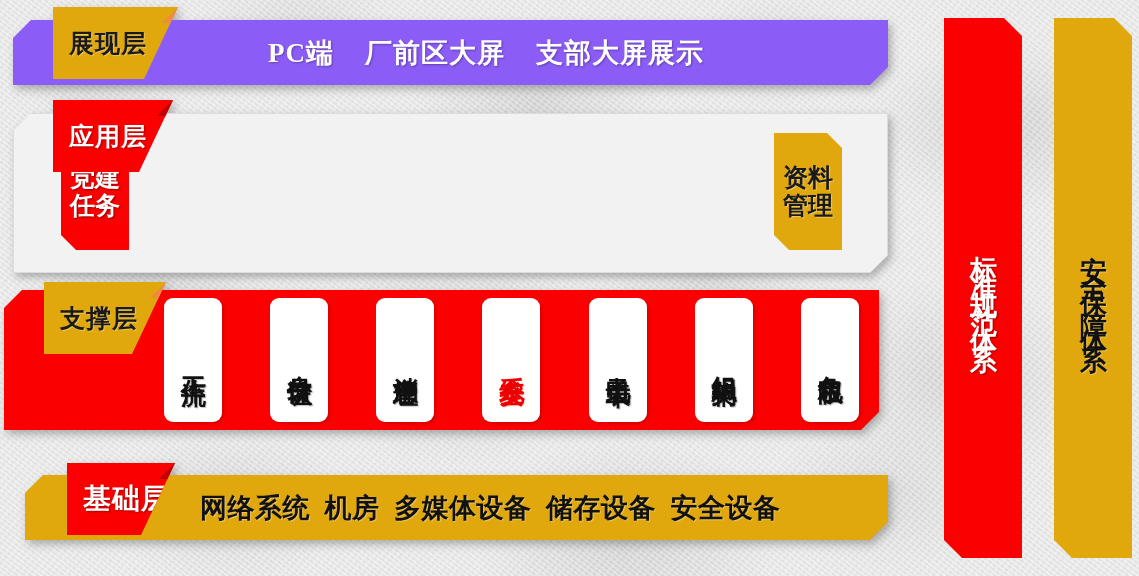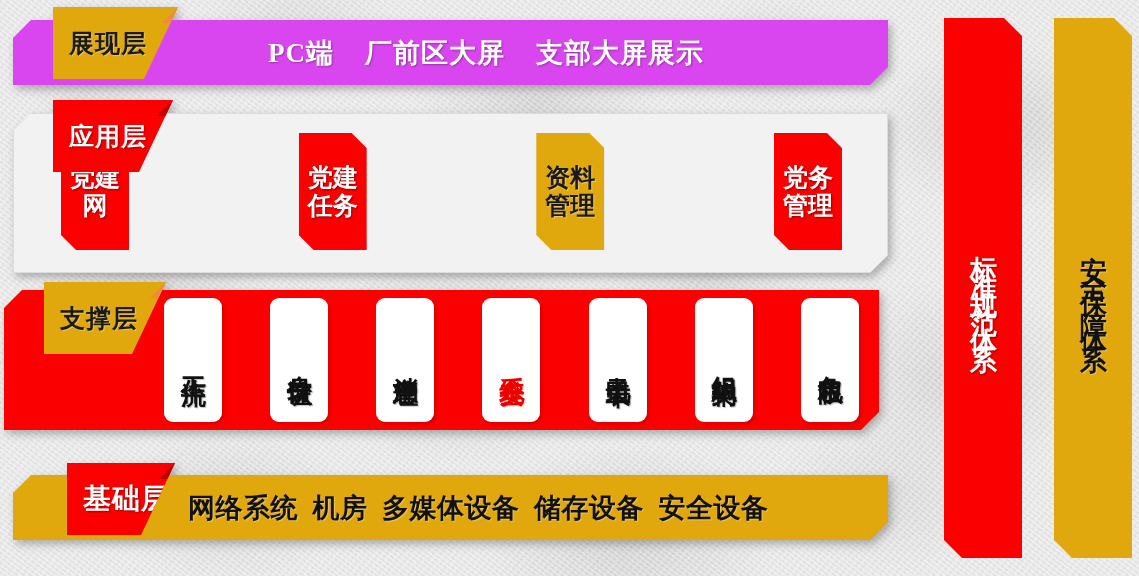--- a/index.html
+++ b/index.html
@@ -57,21 +57,21 @@
   .banner {
     position: absolute;
     clip-path: polygon(18px 0, 100% 0, 100% calc(100% - 18px),
                        calc(100% - 18px) 100%, 0 100%, 0 18px);
   }
 
   
   #row-presentation { left: 13px; top: 20px; width: 875px; height: 65px; }
   #presentation-bar {
     inset: 0;
-    background: #d946ef;
+    background: #8b5cf6;
   }
   #presentation-text {
     position: absolute;
     left: 255px; top: 0; right: 0; bottom: 0;
     display: flex; align-items: center;
     color: #ffffff;
     font-size: 27px;
     font-weight: bold;
     letter-spacing: 1px;
     white-space: pre;
@@ -174,21 +174,21 @@
     font-weight: bold;
     line-height: 1.12;
     letter-spacing: 2px;
     color: #111111;
     text-shadow: 1px 1px 1px rgba(170,170,170,0.7);
   }
   .support-card-label.accent { color: #ee0000; text-shadow: 1px 1px 1px rgba(255,200,200,0.6); }
 
   
   #row-foundation { left: 13px; top: 475px; width: 875px; height: 65px; }
-  #foundation-bar { inset: 0; background: #e0a80d; }
+  #foundation-bar { inset: 0; background: #e0a80d; margin-left: 12px; }
   #foundation-text {
     position: absolute;
     left: 175px; top: 0; right: 0; bottom: 0;
     display: flex; align-items: center;
     color: #111111;
     font-size: 27px;
     font-weight: bold;
     white-space: pre;
     letter-spacing: 0.5px;
     text-shadow: 1px 1px 1px rgba(255,255,255,0.35);
@@ -237,30 +237,24 @@
       <span>展现层</span>
       <span class="tag-fold fold-on-gold"></span>
     </div>
   </div>
 
   <div class="row shadow-soft" id="row-application">
     <div class="banner" id="application-panel"></div>
 
     <div id="application-cards">
       <div class="app-card red">
-        <span class="app-card-label">党建网</span>
-      </div>
-      <div class="app-card red">
         <span class="app-card-label">党建任务</span>
       </div>
       <div class="app-card gold">
         <span class="app-card-label">资料管理</span>
-      </div>
-      <div class="app-card red">
-        <span class="app-card-label">党务管理</span>
       </div>
     </div>
 
     <div class="layer-tag tag-red tag-slant" id="tag-application">
       <span>应用层</span>
       <span class="tag-fold fold-on-red"></span>
     </div>
   </div>
 
   <div class="row shadow-soft" id="row-support">

